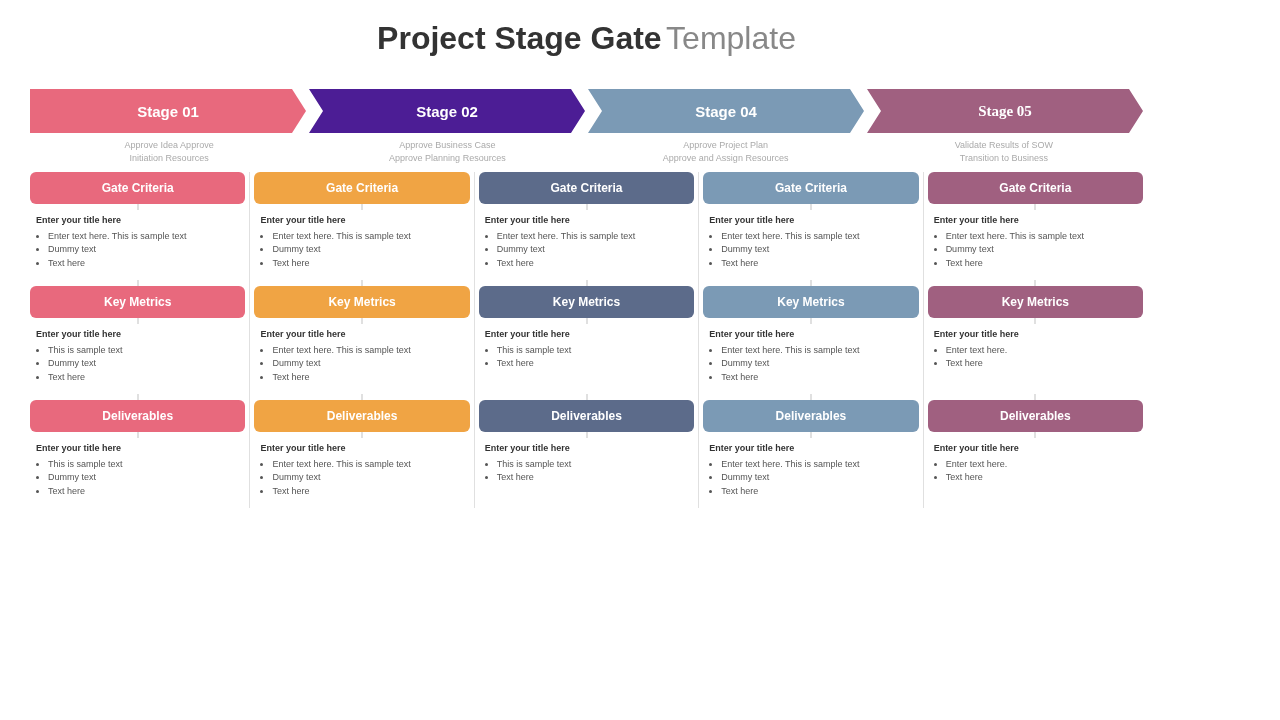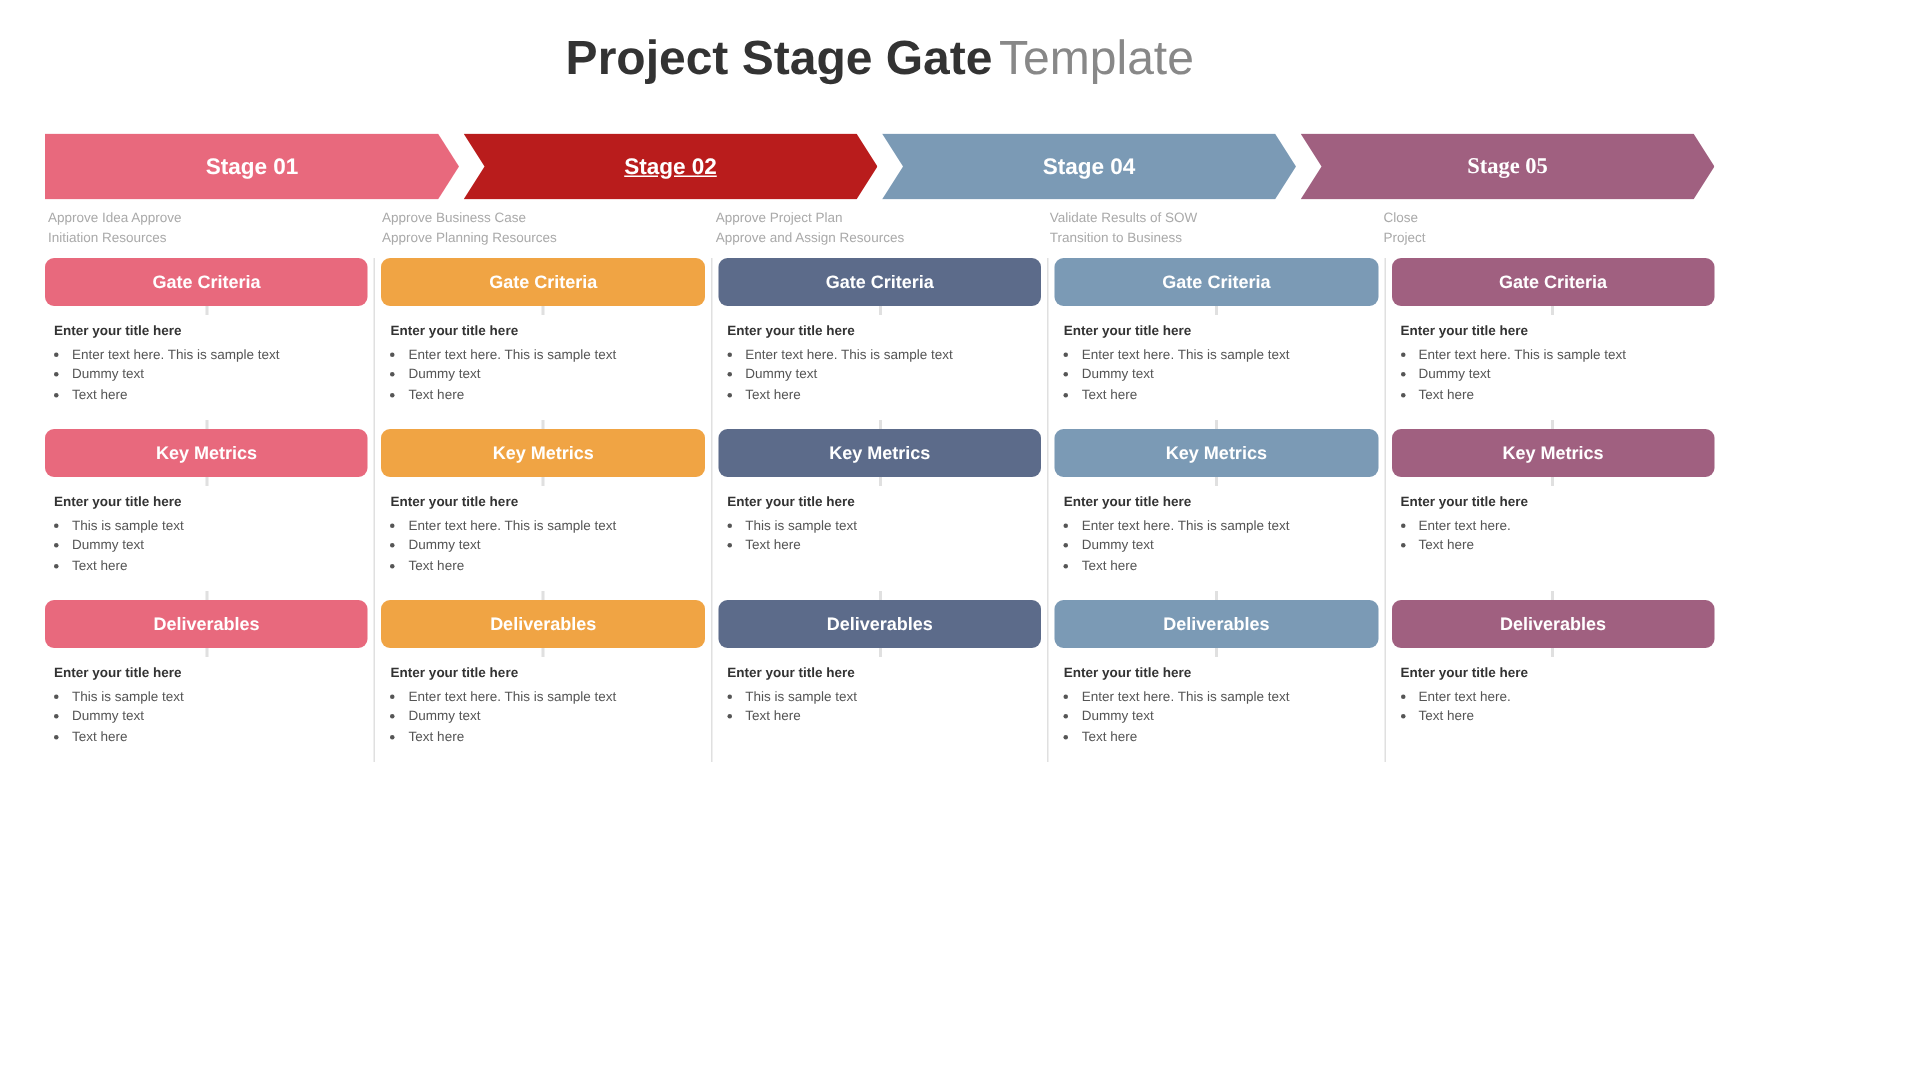--- a/index.html
+++ b/index.html
@@ -66,21 +66,21 @@
     }
 
     
     .gate-text-row {
       display: flex;
       justify-content: space-between;
       margin-bottom: 8px;
     }
     .gate-text {
       flex: 1;
-      text-align: left;
+      text-align: center;
       font-size: 9px;
       color: #aaa;
       line-height: 1.4;
       padding: 0 2px;
     }
 
     
     .content-row {
       display: flex;
       gap: 4px;
@@ -154,36 +154,34 @@
 
 <div class="page">
 
   <div class="title-area">
     <span class="title-bold">Project Stage Gate</span>
     <span class="title-light">Template</span>
   </div>
 
   <div class="stages-row" id="stages-row">
       <div class="stage-arrow" style="background-color: rgb(232, 105, 125); clip-path: polygon(0px 0px, calc(100% - 14px) 0px, 100% 50%, calc(100% - 14px) 100%, 0px 100%); margin-right: 3px;">Stage 01</div>
-      <div class="stage-arrow" style="background-color: #b91c1c; clip-path: polygon(0px 0px, calc(100% - 14px) 0px, 100% 50%, calc(100% - 14px) 100%, 0px 100%, 14px 50%); margin-right: 3px; text-decoration: underline;">Stage 02</div>
+      <div class="stage-arrow" style="background-color: #4c1d95; clip-path: polygon(0px 0px, calc(100% - 14px) 0px, 100% 50%, calc(100% - 14px) 100%, 0px 100%, 14px 50%); margin-right: 3px;">Stage 02</div>
       <div class="stage-arrow" style="background-color: rgb(123, 154, 181); clip-path: polygon(0px 0px, calc(100% - 14px) 0px, 100% 50%, calc(100% - 14px) 100%, 0px 100%, 14px 50%); margin-right: 3px;">Stage 04</div>
       <div class="stage-arrow" style="background-color: rgb(160, 96, 128); clip-path: polygon(0px 0px, calc(100% - 14px) 0px, 100% 50%, calc(100% - 14px) 100%, 0px 100%, 14px 50%); margin-right: 0px; font-family: Liberation Serif, serif;">Stage 05</div>
     </div>
 
   <div class="gate-text-row" id="gate-text-row">
       <div class="gate-text" style="white-space: pre-line;">Approve Idea Approve
 Initiation Resources</div>
       <div class="gate-text" style="white-space: pre-line;">Approve Business Case
 Approve Planning Resources</div>
       <div class="gate-text" style="white-space: pre-line;">Approve Project Plan
 Approve and Assign Resources</div>
       <div class="gate-text" style="white-space: pre-line;">Validate Results of SOW
 Transition to Business</div>
-      <div class="gate-text" style="white-space: pre-line;">Close
-Project</div>
     </div>
 
   <div class="content-row" id="content-row">
       <div class="stage-col">
         <div class="section-badge" style="background-color: rgb(232, 105, 125);">Gate Criteria</div>
         <div class="section-content">
           <div class="title">Enter your title here</div>
           <ul>
             <li>Enter text here. This is sample text</li>
             <li>Dummy text</li>

